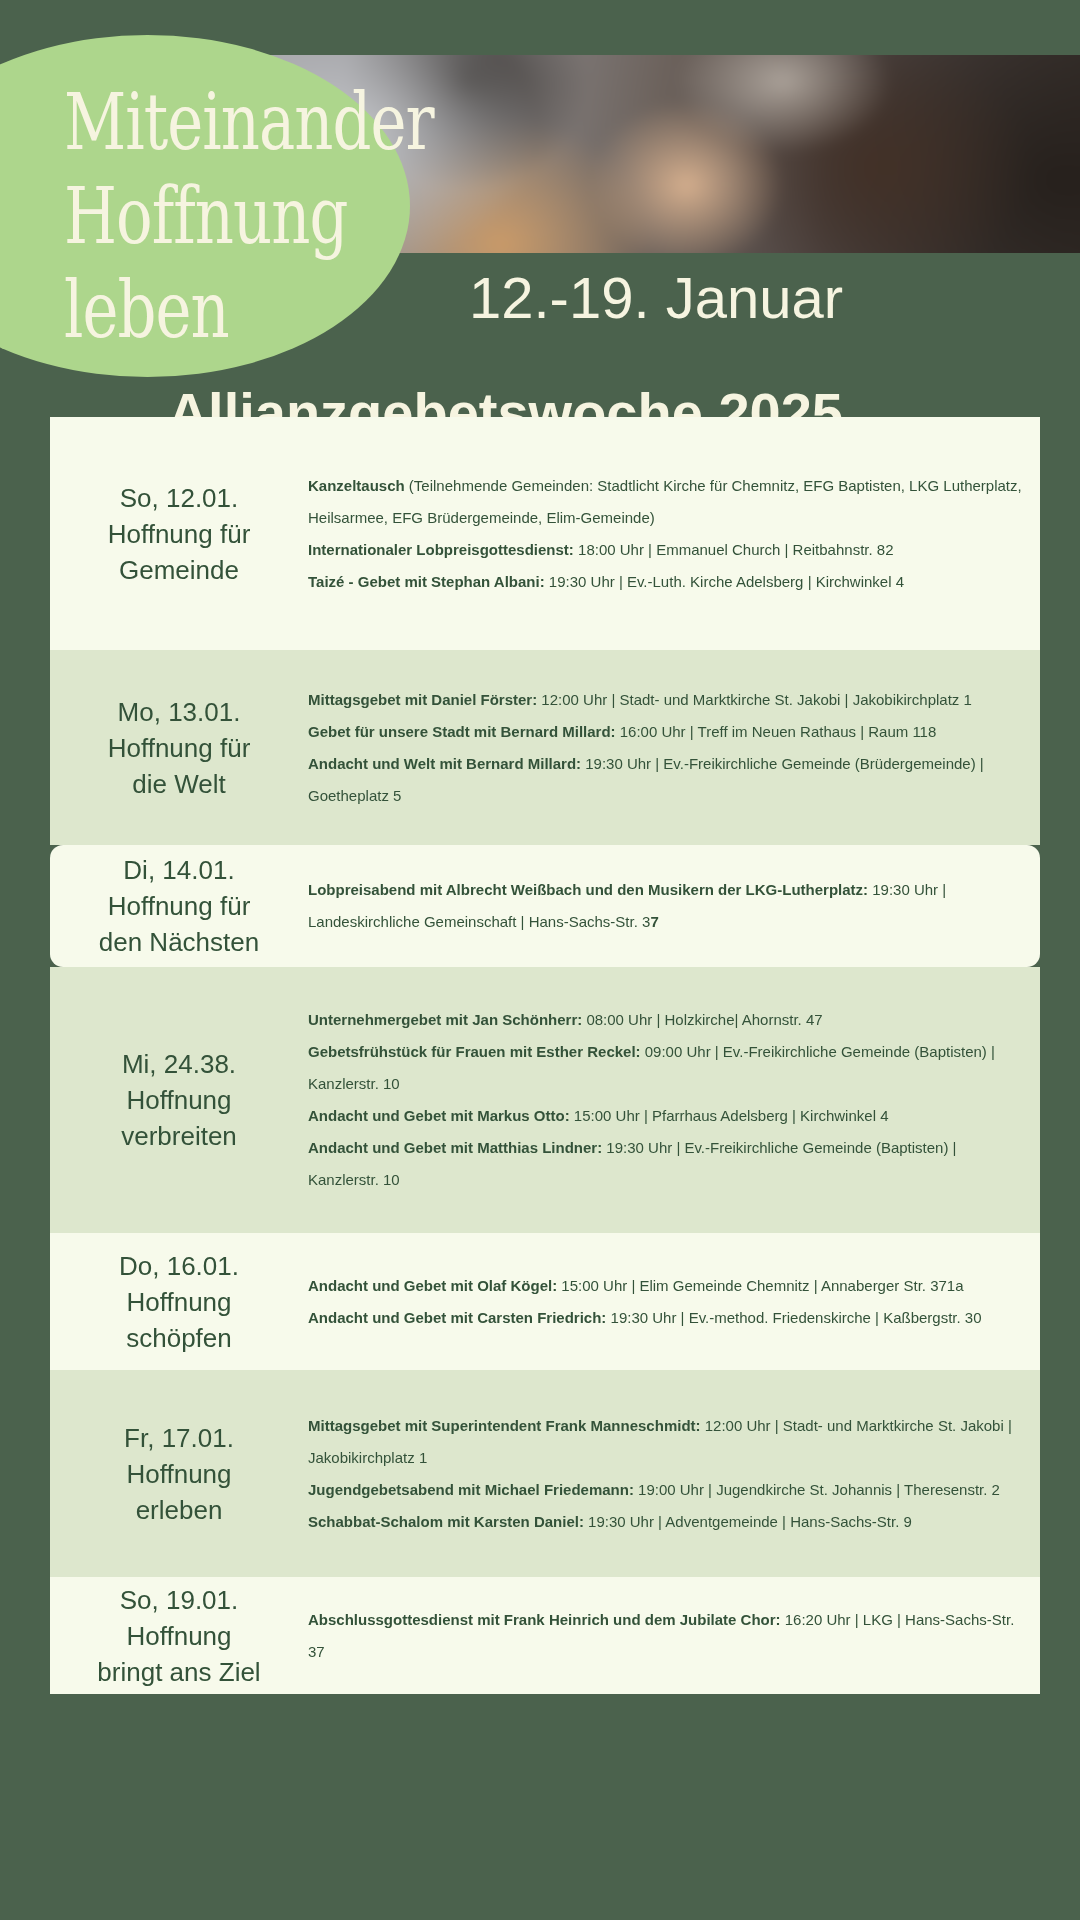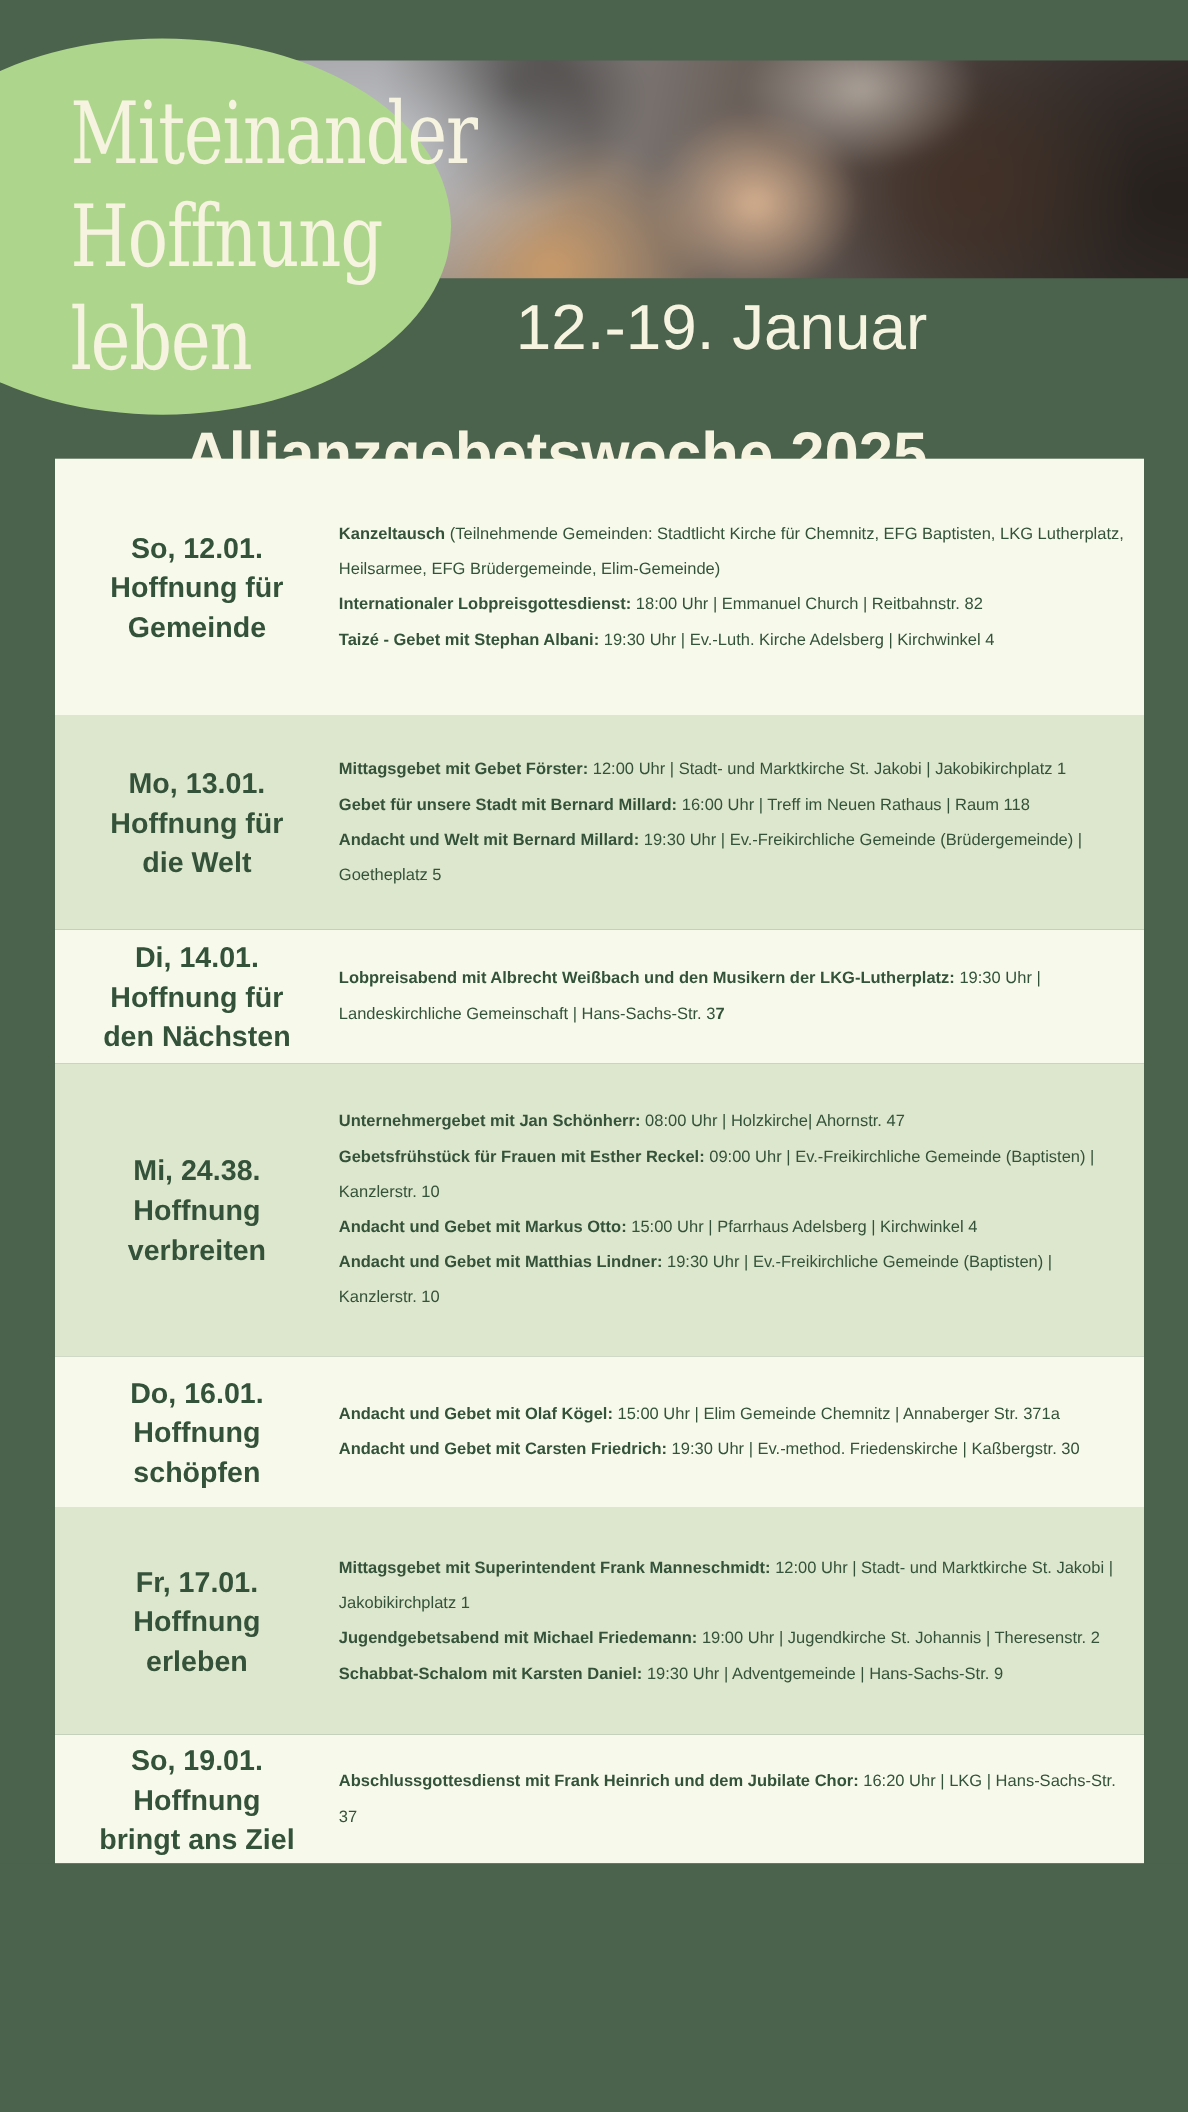--- a/index.html
+++ b/index.html
@@ -27,26 +27,26 @@
   .date-range{position:absolute;right:237px;top:272px;color:#f6f4e0;font-size:58px;line-height:52px;}
   .event-title{position:absolute;right:237px;top:345px;color:#f6f4e0;font-size:56px;line-height:60px;font-weight:bold;margin-top:38px;}
 
   
   .schedule{position:absolute;left:50px;top:417px;width:990px;}
   .row{display:flex;align-items:center;}
   .row.cream{background:#f7faeb;}
   .row.green{background:#dde7cd;}
   .row:nth-child(1){min-height:233px;}
   .row:nth-child(2){min-height:195px;}
-  .row:nth-child(3){min-height:122px;}
+  .row:nth-child(3){min-height:122px;border-radius:13px;}
   .row:nth-child(4){min-height:266px;}
   .row:nth-child(5){min-height:137px;}
   .row:nth-child(6){min-height:207px;}
   .row:nth-child(7){min-height:117px;}
-  .day{width:258px;flex:0 0 258px;text-align:center;color:#335239;font-weight:bold;
+  .day{width:258px;flex:0 0 258px;text-align:center;color:#335239;font-weight:normal;
        font-size:26px;line-height:36px;}
   .events{flex:1;padding:8px 16px 8px 0;color:#335239;font-size:15px;line-height:32px;}
   .events .b{font-weight:bold;}
 
   
   .footer{position:absolute;left:0;top:1694px;width:1080px;height:226px;background:#4b624d;}
 </style>
 </head>
 <body>
 
@@ -79,21 +79,21 @@
           <div class="event"><span class="b">Taizé - Gebet mit Stephan Albani:</span><span> 19:30 Uhr | Ev.-Luth. Kirche Adelsberg | Kirchwinkel 4</span></div>
         </div>
       </div>
       <div class="row green">
         <div class="day">
           <div>Mo, 13.01.</div>
           <div>Hoffnung für</div>
           <div>die Welt</div>
         </div>
         <div class="events">
-          <div class="event"><span class="b">Mittagsgebet mit Gebet Förster:</span><span> 12:00 Uhr | Stadt- und Marktkirche St. Jakobi | Jakobikirchplatz 1</span></div>
+          <div class="event"><span class="b">Mittagsgebet mit Daniel Förster:</span><span> 12:00 Uhr | Stadt- und Marktkirche St. Jakobi | Jakobikirchplatz 1</span></div>
           <div class="event"><span class="b">Gebet für unsere Stadt mit Bernard Millard:</span><span> 16:00 Uhr | Treff im Neuen Rathaus | Raum 118</span></div>
           <div class="event"><span class="b">Andacht und Welt mit Bernard Millard:</span><span> 19:30 Uhr | Ev.-Freikirchliche Gemeinde (Brüdergemeinde) | Goetheplatz 5</span></div>
         </div>
       </div>
       <div class="row cream">
         <div class="day">
           <div>Di, 14.01.</div>
           <div>Hoffnung für</div>
           <div>den Nächsten</div>
         </div>

